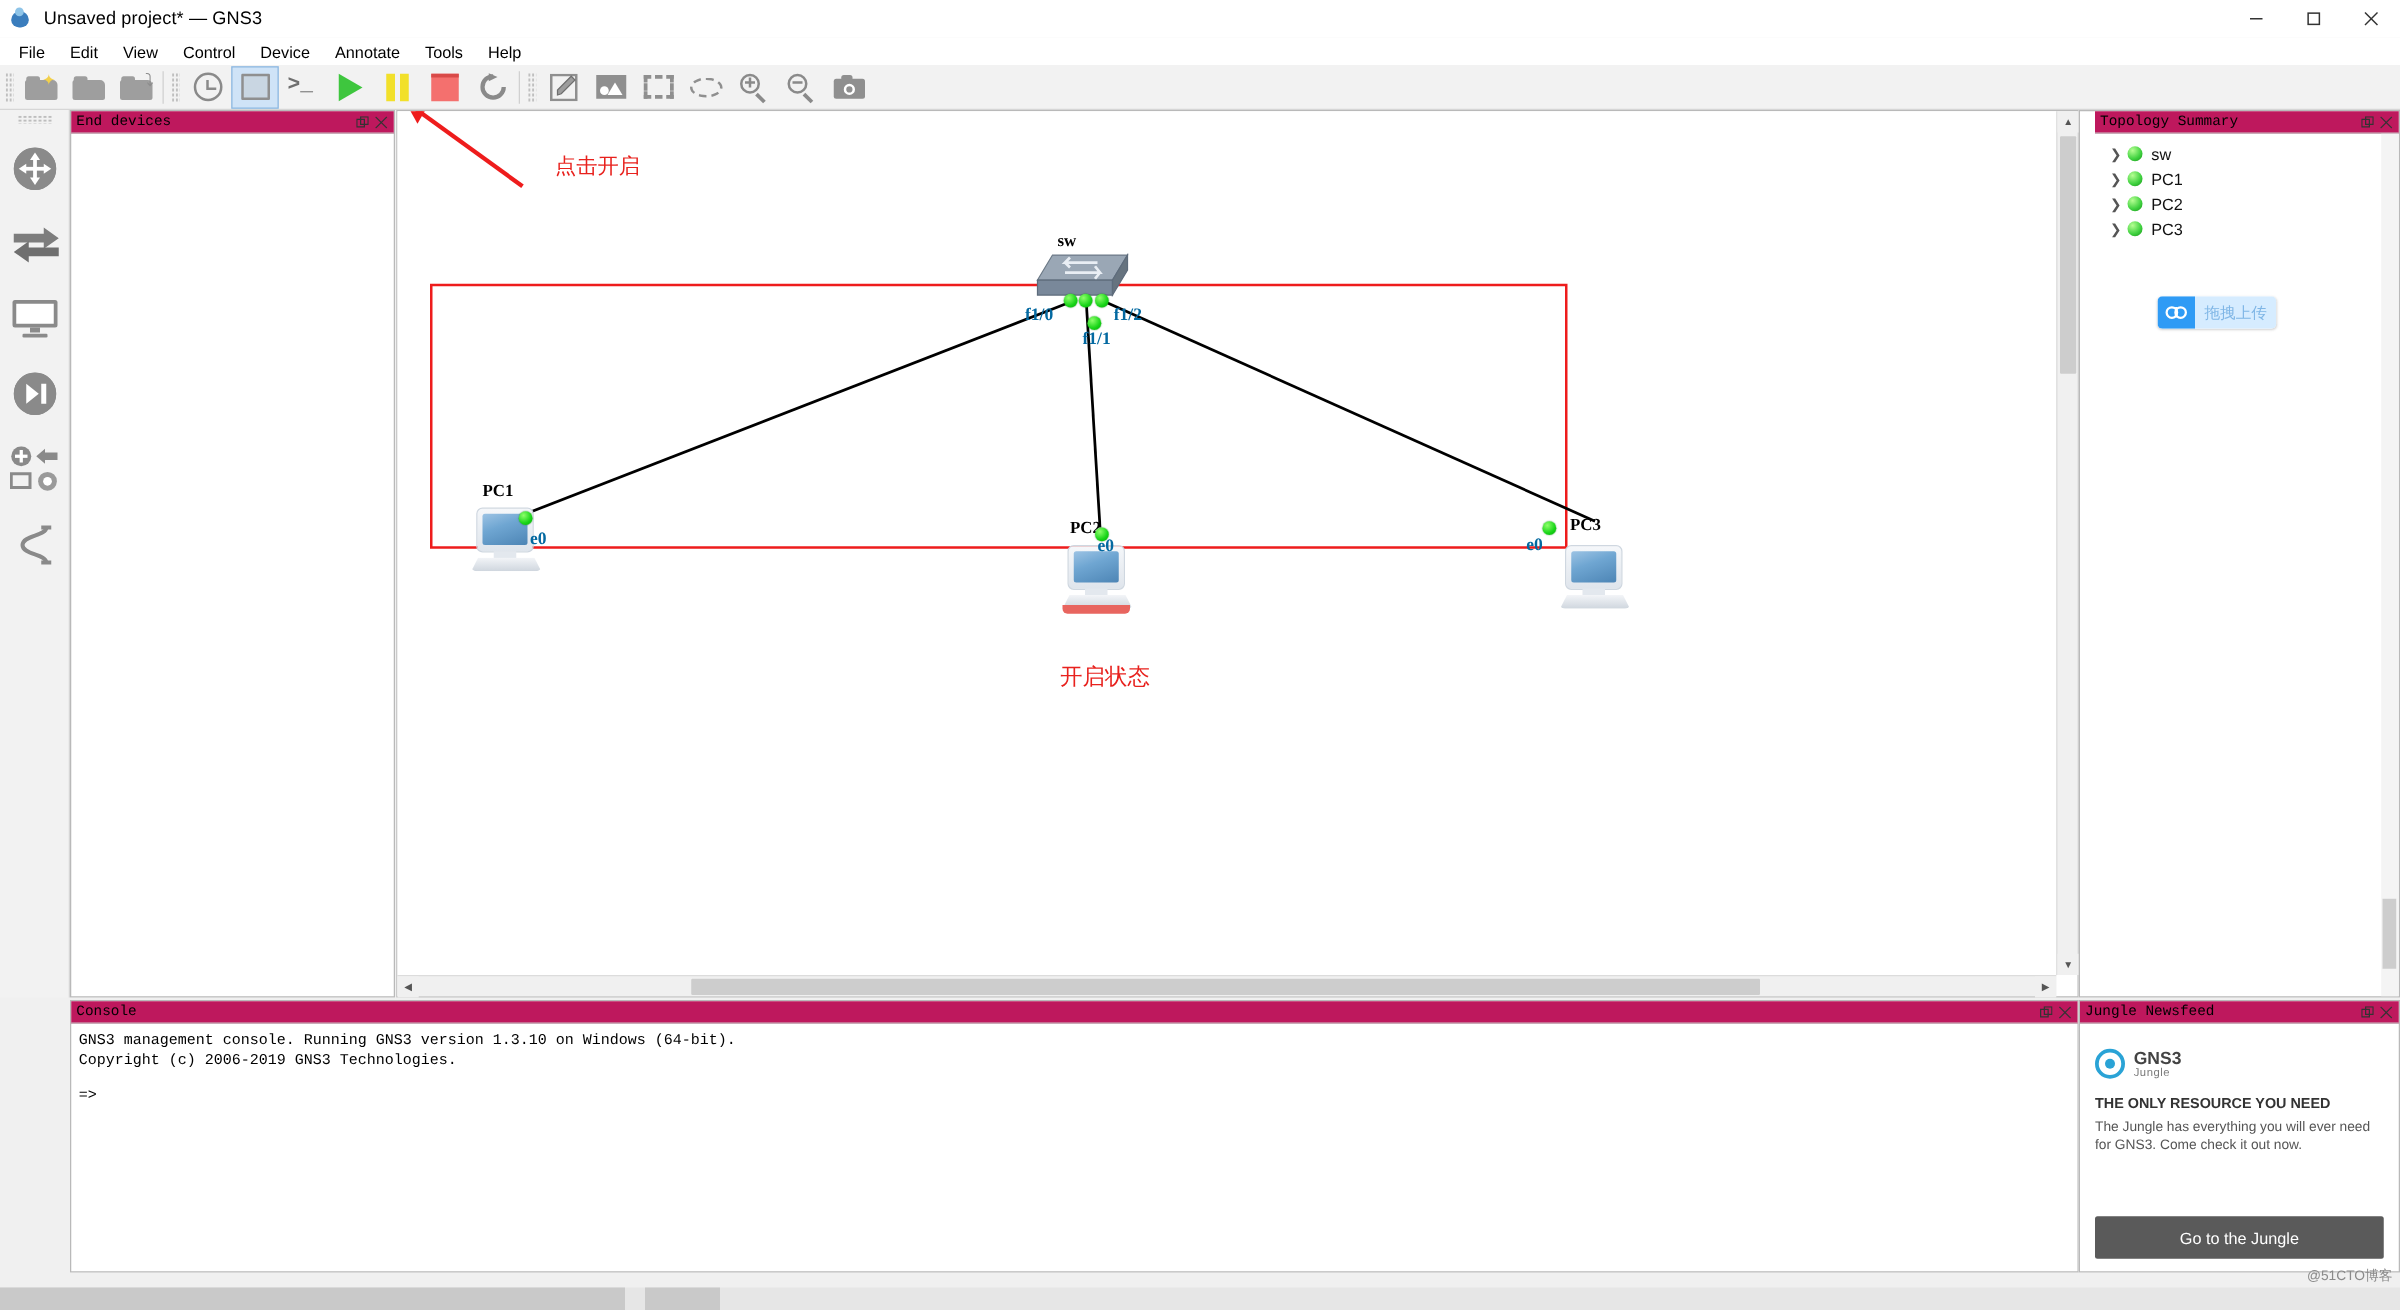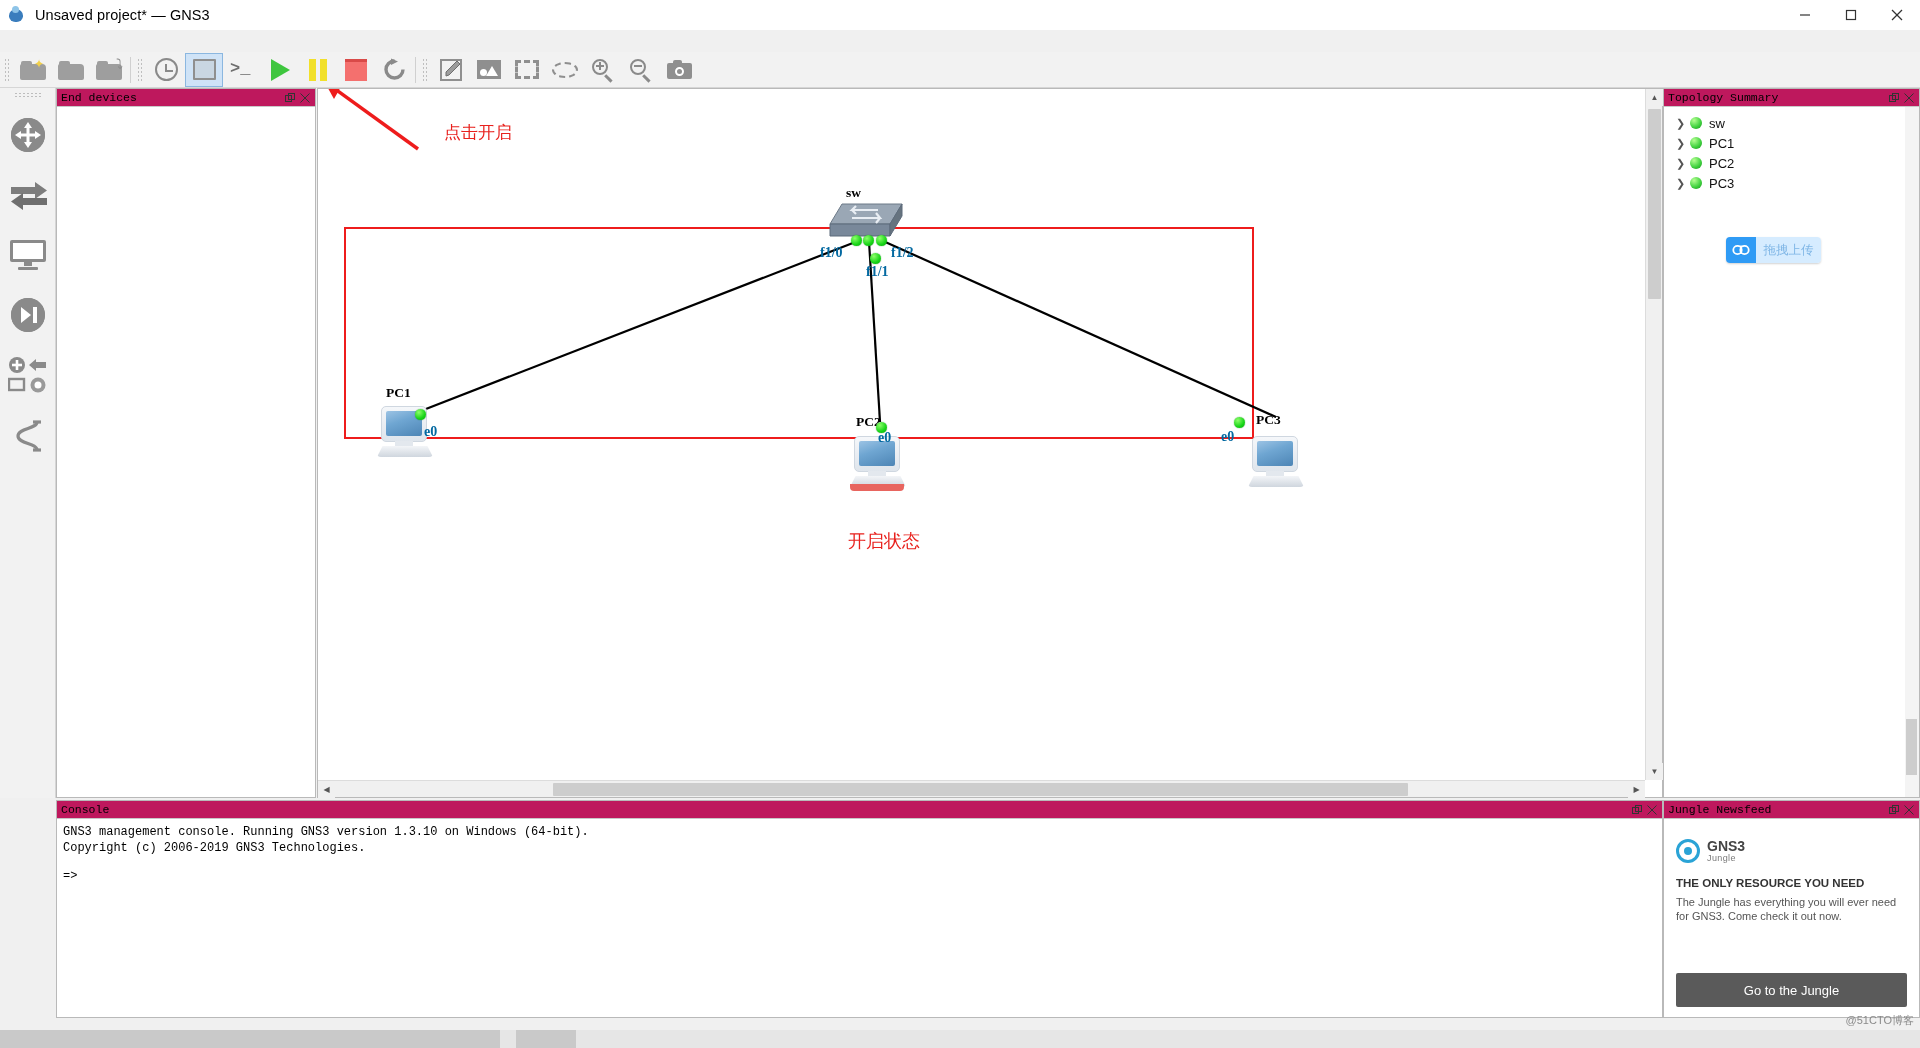--- a/index.html
+++ b/index.html
@@ -181,21 +181,21 @@
     background:linear-gradient(160deg,#9cc3e4 0%, #6fa6d2 40%, #4d85b5 100%); border-radius:2px; }
   .pc-node .stand { position:absolute; left:20px; top:37px; width:18px; height:6px; background:#e3e8ee; }
   .pc-node .base { position:absolute; left:2px; top:42px; width:56px; height:11px;
     background:linear-gradient(#f3f5f8,#cfd6de); border-radius:2px 2px 4px 4px;
     clip-path: polygon(10% 0, 90% 0, 100% 100%, 0 100%); }
   .pc-node.red-base .base2 { position:absolute; left:2px; top:50px; width:54px; height:7px; background:#e8655f; border-radius:0 0 4px 4px; }
 
   
   .dock-right {
     position:absolute; left:1663px; top:88px; width:257px; height:710px;
-    background:#ffffff; border:1px solid #b9b9b9;
+    background:#ffffff; border:1px solid #b9b9b9;padding-left:12px;
   }
   .topo-list { padding:6px 0 0 4px; }
   .topo-row { height:20px; display:flex; align-items:center; padding-left:8px; }
   .chev { color:#555; font-size:11px; width:14px; }
   .tdot { width:12px; height:12px; border-radius:50%;
     background:radial-gradient(circle at 34% 28%, #b6ff93, #3fd13f 58%, #169016);
     margin-right:7px; }
   .topo-name { font-size:13px; color:#111; }
   .upload-pill {
     position:absolute; left:62px; top:148px; width:95px; height:26px;
@@ -267,20 +267,30 @@
       </div>
       <div class="win-btn close">
         <svg width="12" height="12">
             <line x1="1" y1="1" x2="11" y2="11" stroke="#333" stroke-width="1.2"></line>
             <line x1="11" y1="1" x2="1" y2="11" stroke="#333" stroke-width="1.2"></line>
           </svg>
       </div>
     </div>
   </div>
 
+  <div class="menubar">
+    <div class="menu-item">File</div>
+    <div class="menu-item">Edit</div>
+    <div class="menu-item">View</div>
+    <div class="menu-item">Control</div>
+    <div class="menu-item">Device</div>
+    <div class="menu-item">Annotate</div>
+    <div class="menu-item">Tools</div>
+    <div class="menu-item">Help</div>
+  </div>
 
   <div class="toolbar">
     <div class="tgrip"></div>
 
     <div class="tbtn">
       <div class="ico-folder">
           <div class="back"></div>
           <div class="tab"></div>
           <div class="star">✦</div>
         </div>

